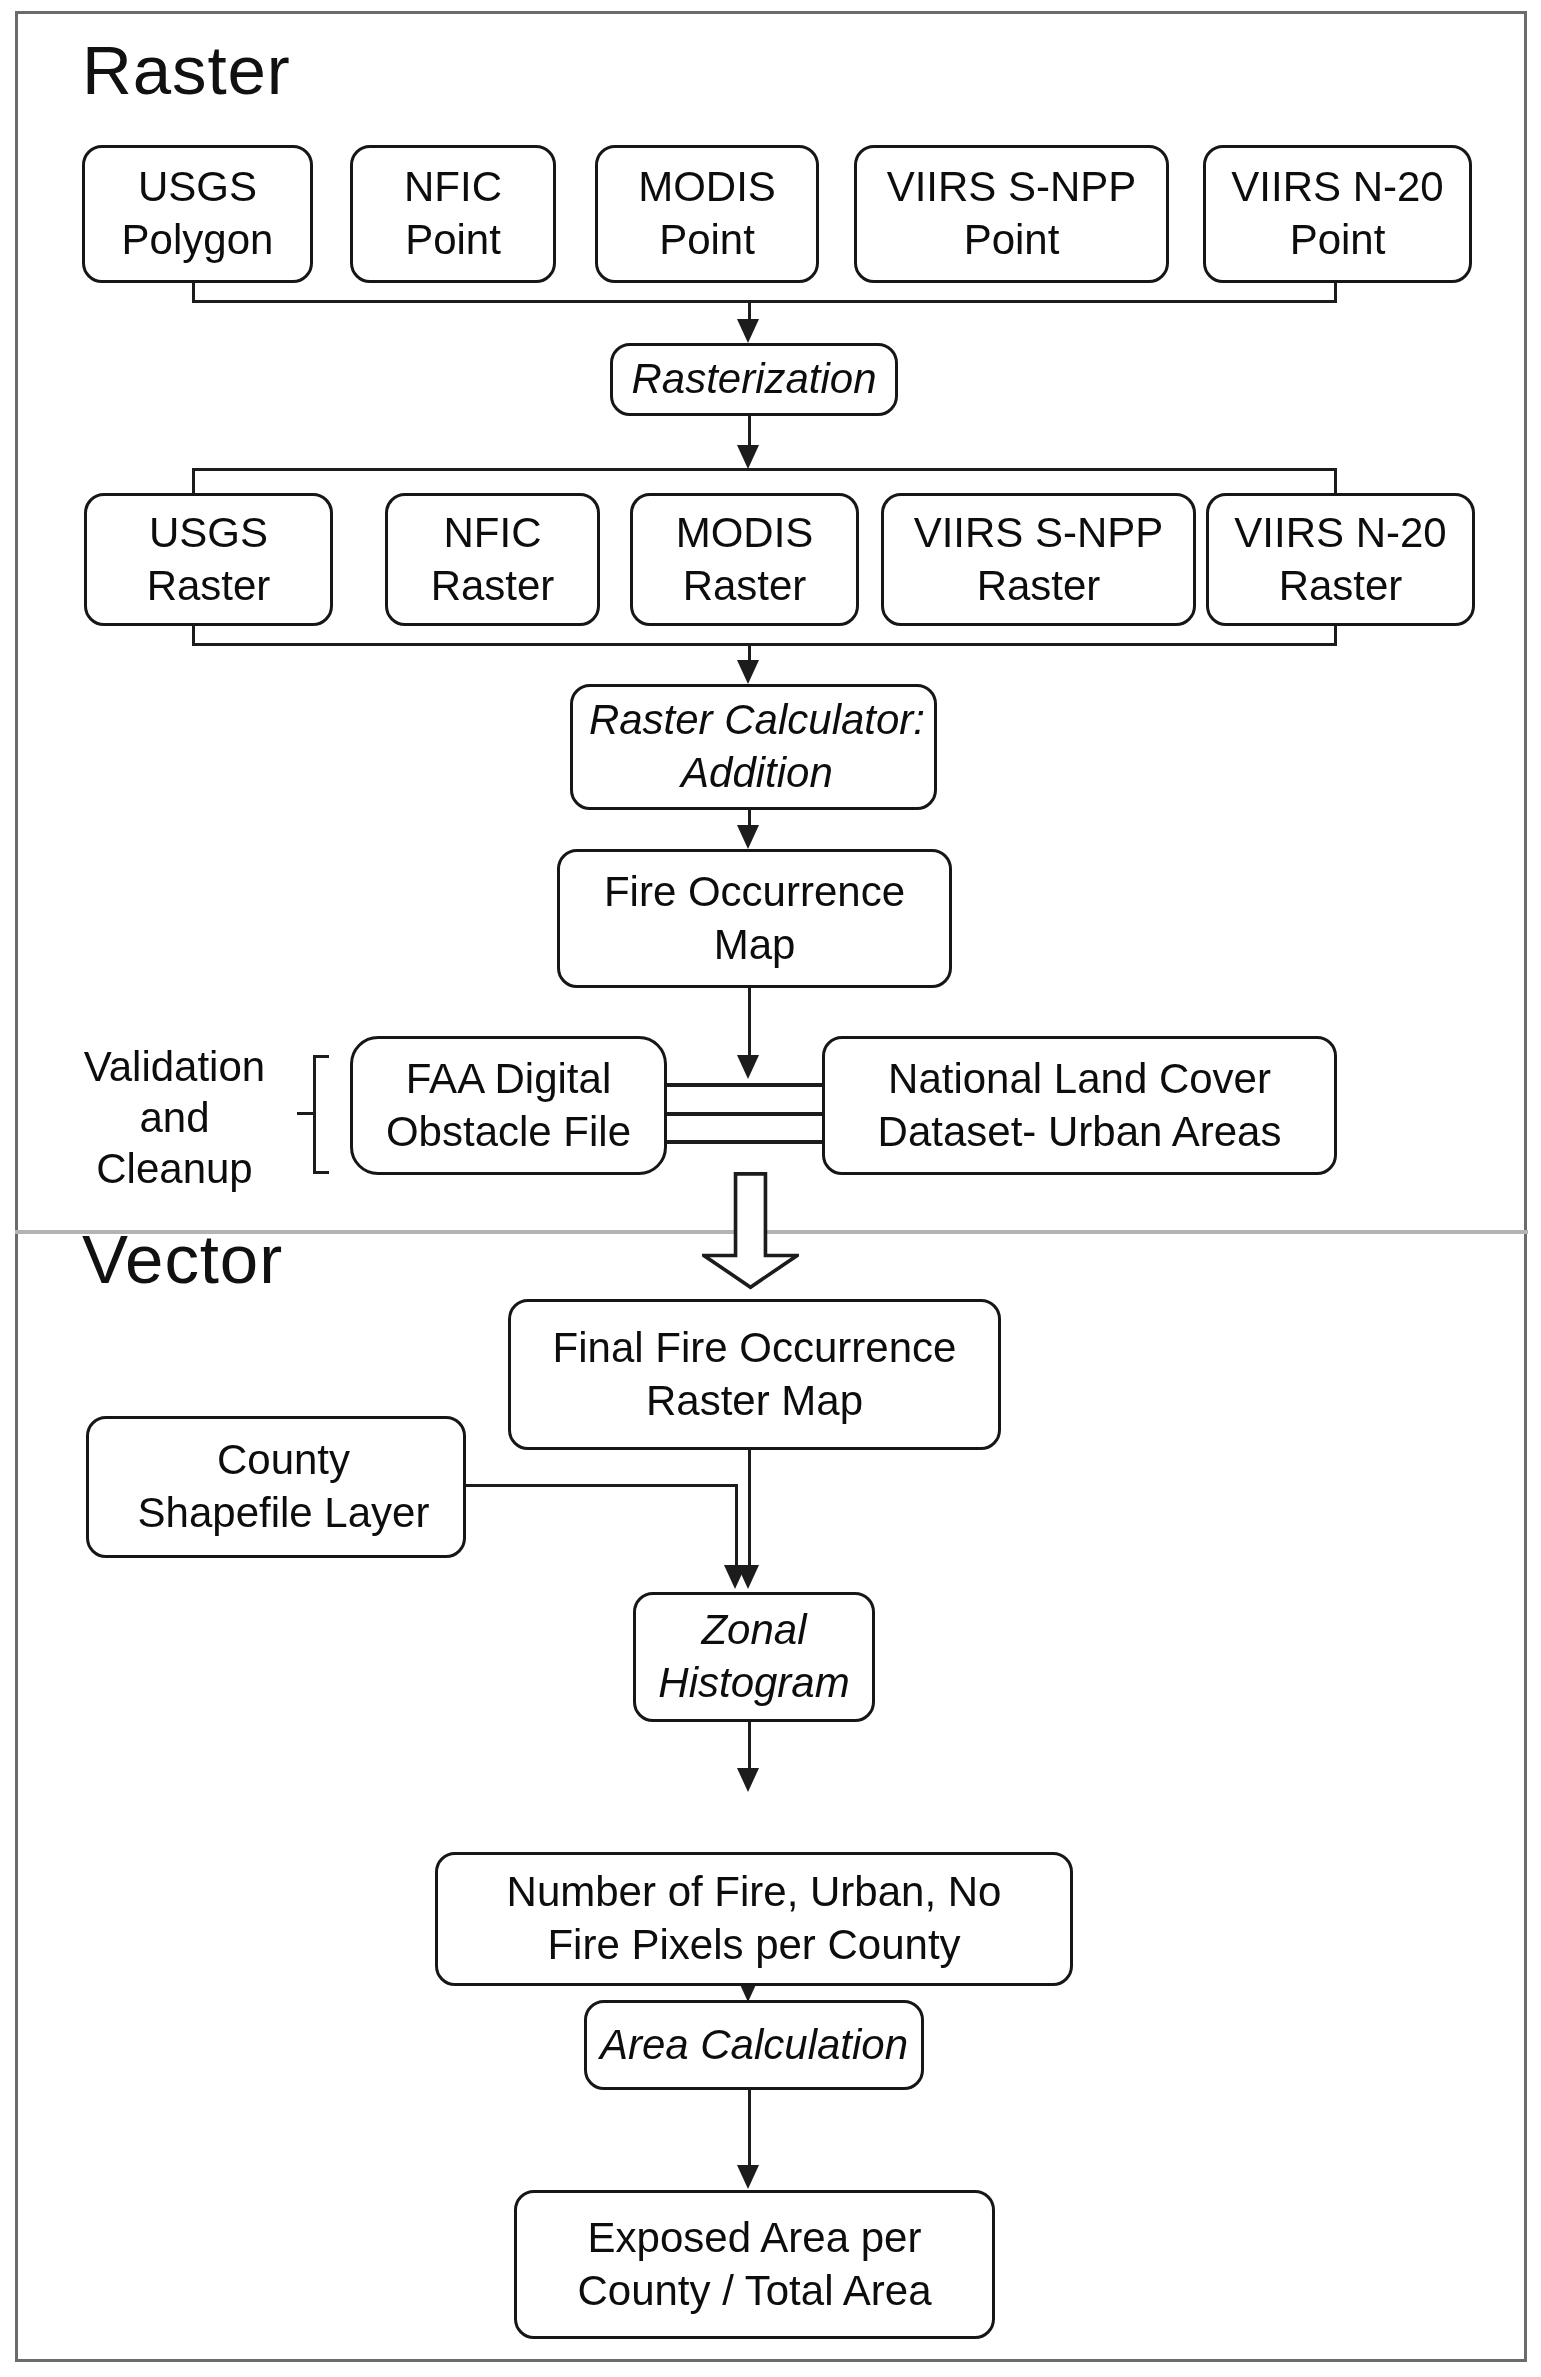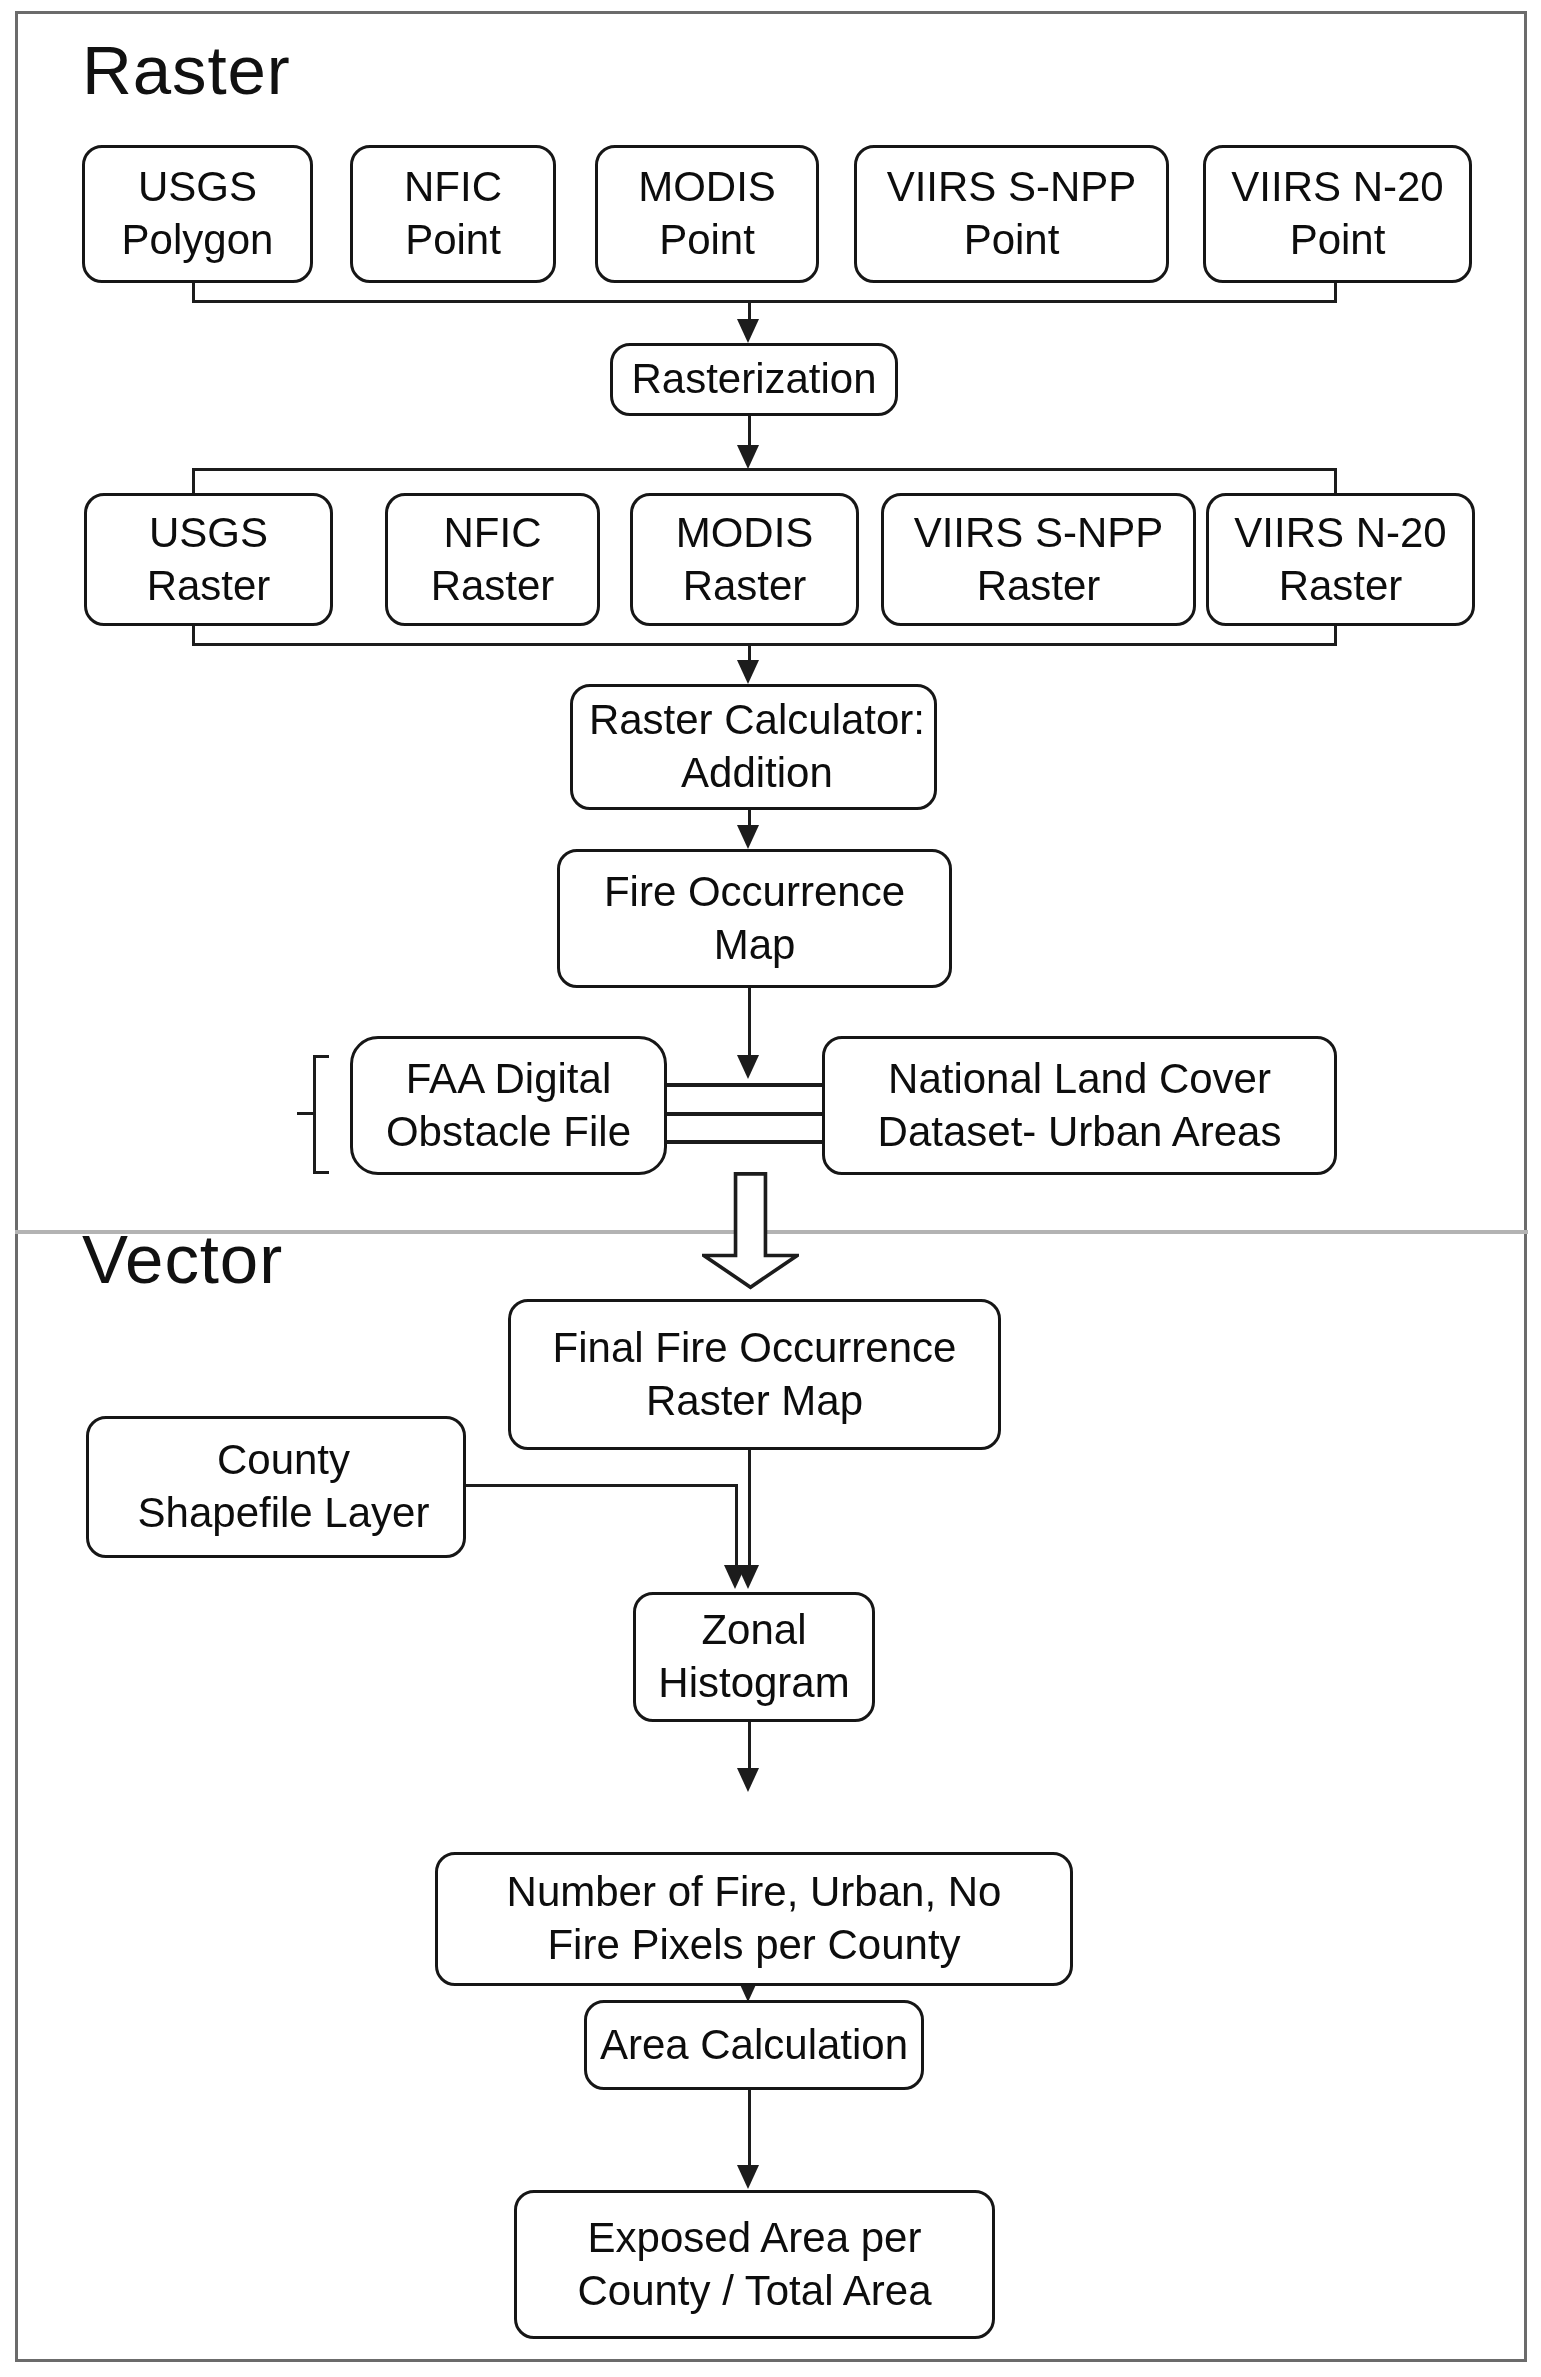--- a/index.html
+++ b/index.html
@@ -5,21 +5,21 @@
   html,body{margin:0;padding:0;background:#ffffff;}
   .canvas{position:relative;width:1542px;height:2377px;background:#ffffff;overflow:hidden;
           font-family:"Liberation Sans","DejaVu Sans",sans-serif;color:#111111;}
   .frame{position:absolute;left:14.5px;top:11px;width:1506px;height:2345px;
          border:3.6px solid #6b6b6b;background:#ffffff;}
   .divider{position:absolute;left:14.5px;top:1230px;width:1513px;height:3.6px;background:#b3b3b3;}
   .section-title{position:absolute;font-size:69px;line-height:1.05;letter-spacing:0.9px;color:#111111;}
   .node{position:absolute;background:#ffffff;border:3.6px solid #161616;border-radius:20px;
         display:flex;align-items:center;justify-content:center;text-align:center;z-index:3;}
   .node .lbl{white-space:pre-line;font-size:42px;line-height:1.26;color:#0d0d0d;padding:1.8px 9px;}
-  .node.process .lbl{}
+  .node.process .lbl{font-style:italic;}
   .line{position:absolute;background:#1c1c1c;z-index:1;}
   .ah{position:absolute;width:0;height:0;border-left:11.8px solid transparent;
       border-right:11.8px solid transparent;border-top:24.5px solid #1c1c1c;z-index:1;}
   .vlabel{position:absolute;left:53px;top:1041px;width:243px;text-align:center;
           font-size:42px;line-height:1.22;white-space:pre-line;color:#0d0d0d;}
   .bigarrow{position:absolute;left:702px;top:1172px;width:97px;height:118px;z-index:4;}
 </style>
 </head>
 <body>
 
@@ -103,20 +103,23 @@
   <div class="ah" style="left:737px;top:825px;"></div>
 
   <div class="node" style="left:557px;top:849px;width:389px;height:133px;">
     <span class="lbl">Fire Occurrence
 Map</span>
     </div>
 
   <div class="line" style="left:748px;top:983px;width:2.7px;height:76px;"></div>
   <div class="ah" style="left:737px;top:1055px;"></div>
 
+  <div class="vlabel">Validation
+and
+Cleanup</div>
   <div class="line" style="left:313px;top:1055px;width:2.7px;height:119px;"></div>
   <div class="line" style="left:313px;top:1055px;width:16.3px;height:2.7px;"></div>
   <div class="line" style="left:313px;top:1171px;width:16.3px;height:2.7px;"></div>
   <div class="line" style="left:297px;top:1112px;width:16.3px;height:2.7px;"></div>
 
   <div class="node" style="left:350px;top:1036px;width:311px;height:133px;border-radius:28px;">
     <span class="lbl">FAA Digital
 Obstacle File</span>
     </div>
   <div class="node" style="left:822px;top:1036px;width:509px;height:133px;">

